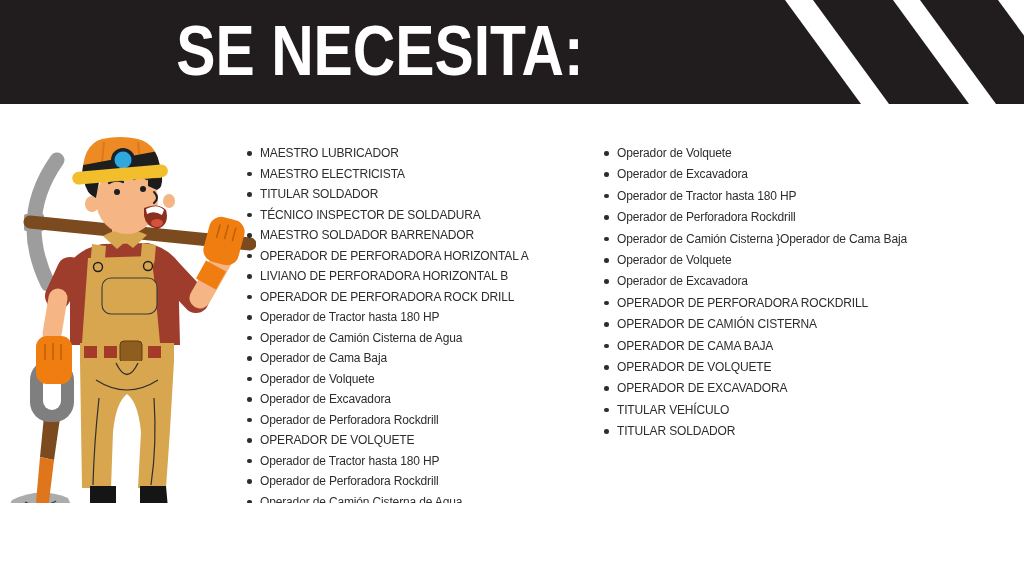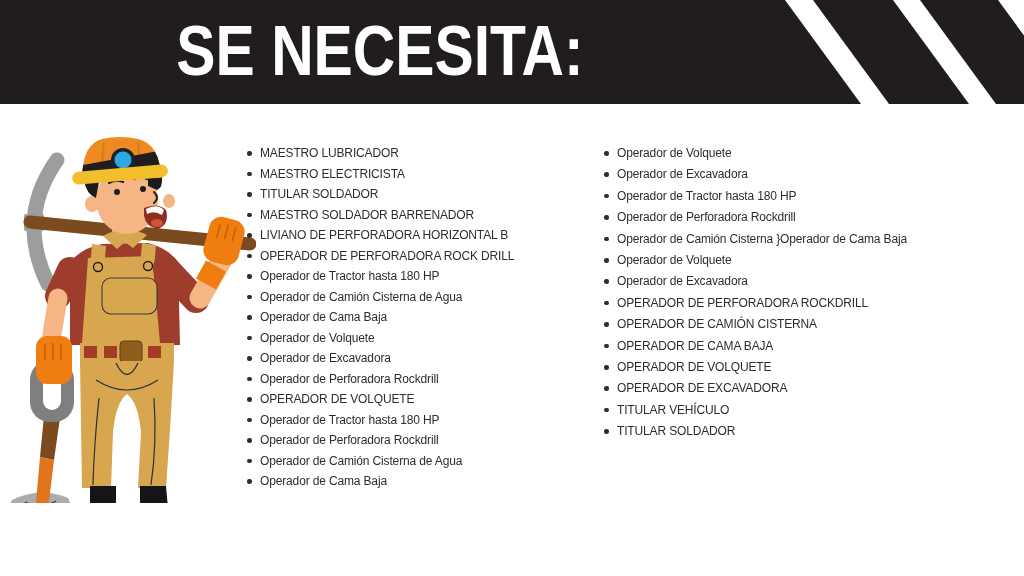--- a/index.html
+++ b/index.html
@@ -161,21 +161,23 @@
     <g transform="rotate(15 224 111)">
       <rect x="206" y="88" width="36" height="46" rx="12" fill="var(--glove,#EF7D0F)"></rect>
       <path d="M 216 96 L 216 110 M 224 94 L 224 109 M 232 95 L 232 109" stroke="#C05F06" stroke-width="1.5" fill="none"></path>
     </g>
   </svg>
 
   <ul class="job-list job-list-left">
       <li>MAESTRO LUBRICADOR</li>
       <li>MAESTRO ELECTRICISTA</li>
       <li>TITULAR SOLDADOR</li>
+      <li>TÉCNICO INSPECTOR DE SOLDADURA</li>
       <li>MAESTRO SOLDADOR BARRENADOR</li>
+      <li>OPERADOR DE PERFORADORA HORIZONTAL A</li>
       <li>LIVIANO DE PERFORADORA HORIZONTAL B</li>
       <li>OPERADOR DE PERFORADORA ROCK DRILL</li>
       <li>Operador de Tractor hasta 180 HP</li>
       <li>Operador de Camión Cisterna de Agua</li>
       <li>Operador de Cama Baja</li>
       <li>Operador de Volquete</li>
       <li>Operador de Excavadora</li>
       <li>Operador de Perforadora Rockdrill</li>
       <li>OPERADOR DE VOLQUETE</li>
       <li>Operador de Tractor hasta 180 HP</li>

